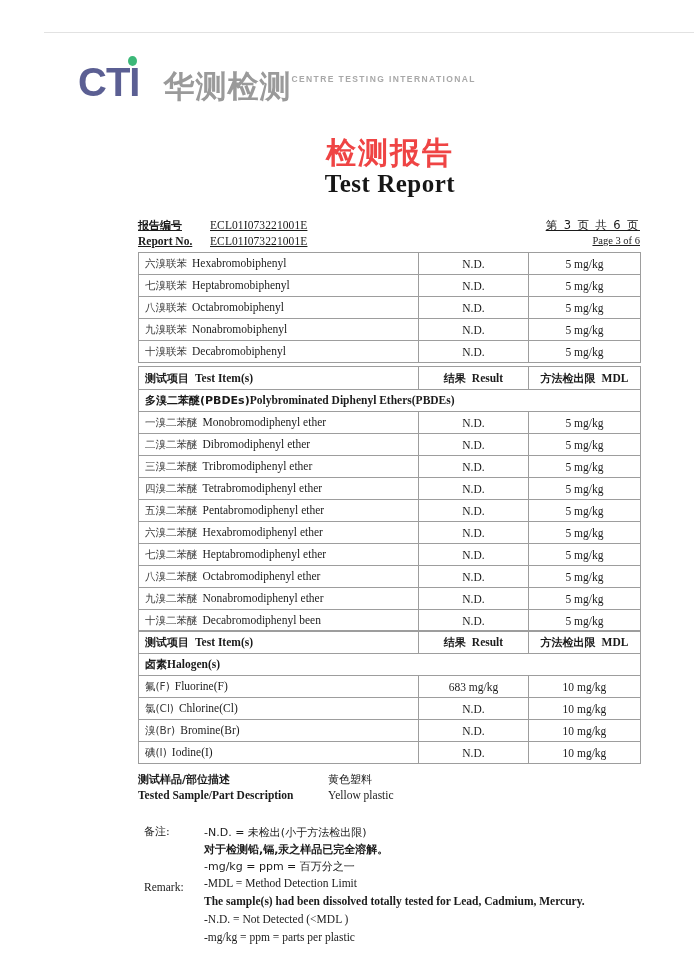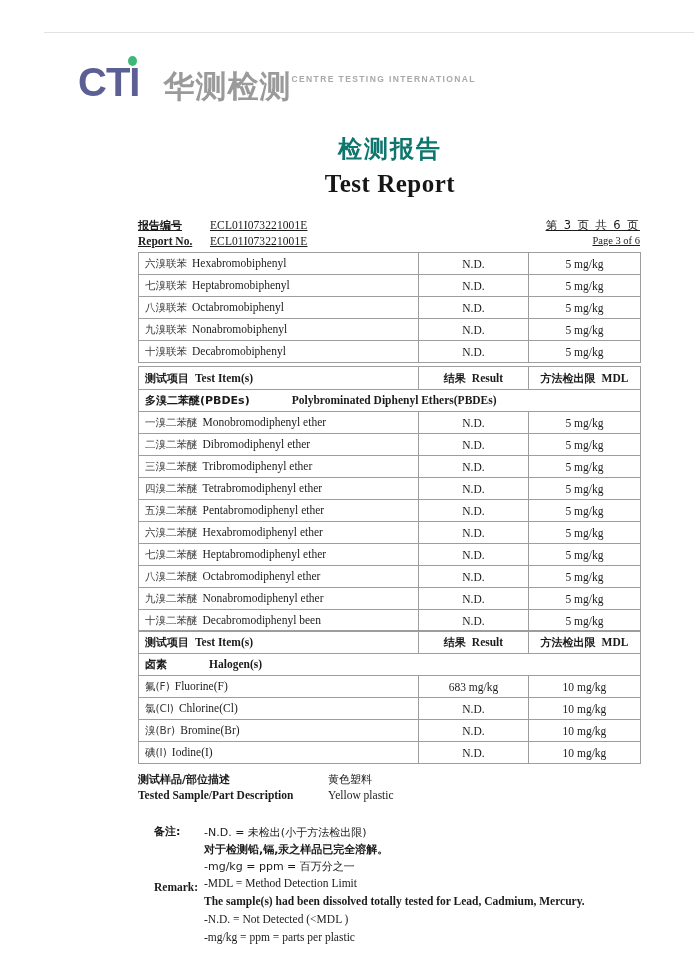--- a/index.html
+++ b/index.html
@@ -78,24 +78,24 @@
   
   .title-cn {
     position: absolute;
     left: 0;
     top: 133px;
     width: 700px;
     text-align: center;
     padding-left: 80px;
     box-sizing: border-box;
     font-family: "DejaVu Sans", "Liberation Sans", sans-serif;
-    font-size: 24px;
+    font-size: 30px;
     font-weight: bold;
     letter-spacing: 2px;
-    color: #0f766e;
+    color: #ef4444;
   }
   .title-en {
     position: absolute;
     left: 0;
     top: 170px;
     width: 700px;
     text-align: center;
     padding-left: 80px;
     box-sizing: border-box;
     font-family: "Liberation Serif", "DejaVu Serif", serif;
@@ -207,22 +207,20 @@
   }
   tr.grp .grp-cn {
     font-family: "DejaVu Sans", "Liberation Sans", sans-serif;
     font-size: 11px;
     font-weight: bold;
   }
   tr.grp .grp-en {
     font-family: "Liberation Serif", "DejaVu Serif", serif;
     font-size: 11.5px;
     font-weight: bold;
-    margin-left: 6px;
-    padding-left: 36px;
   }
 
   
   .sample {
     position: absolute;
     left: 138px;
     top: 772px;
     width: 502px;
     font-size: 11.5px;
   }
@@ -255,22 +253,22 @@
   .remark-grid {
     display: flex;
   }
   .remark-gutter {
     width: 66px;
     flex: 0 0 66px;
     position: relative;
   }
   .remark-key {
     position: absolute;
-    left: 16px;
-    font-weight: bold;
+    left: 6px;
+    font-weight: normal;
   }
   .remark-key.cn {
     font-family: "DejaVu Sans", "Liberation Sans", sans-serif;
     font-size: 11px;
     top: 0;
   }
   .remark-key.en {
     font-family: "Liberation Serif", "DejaVu Serif", serif;
     font-size: 11.5px;
     top: 57px;

